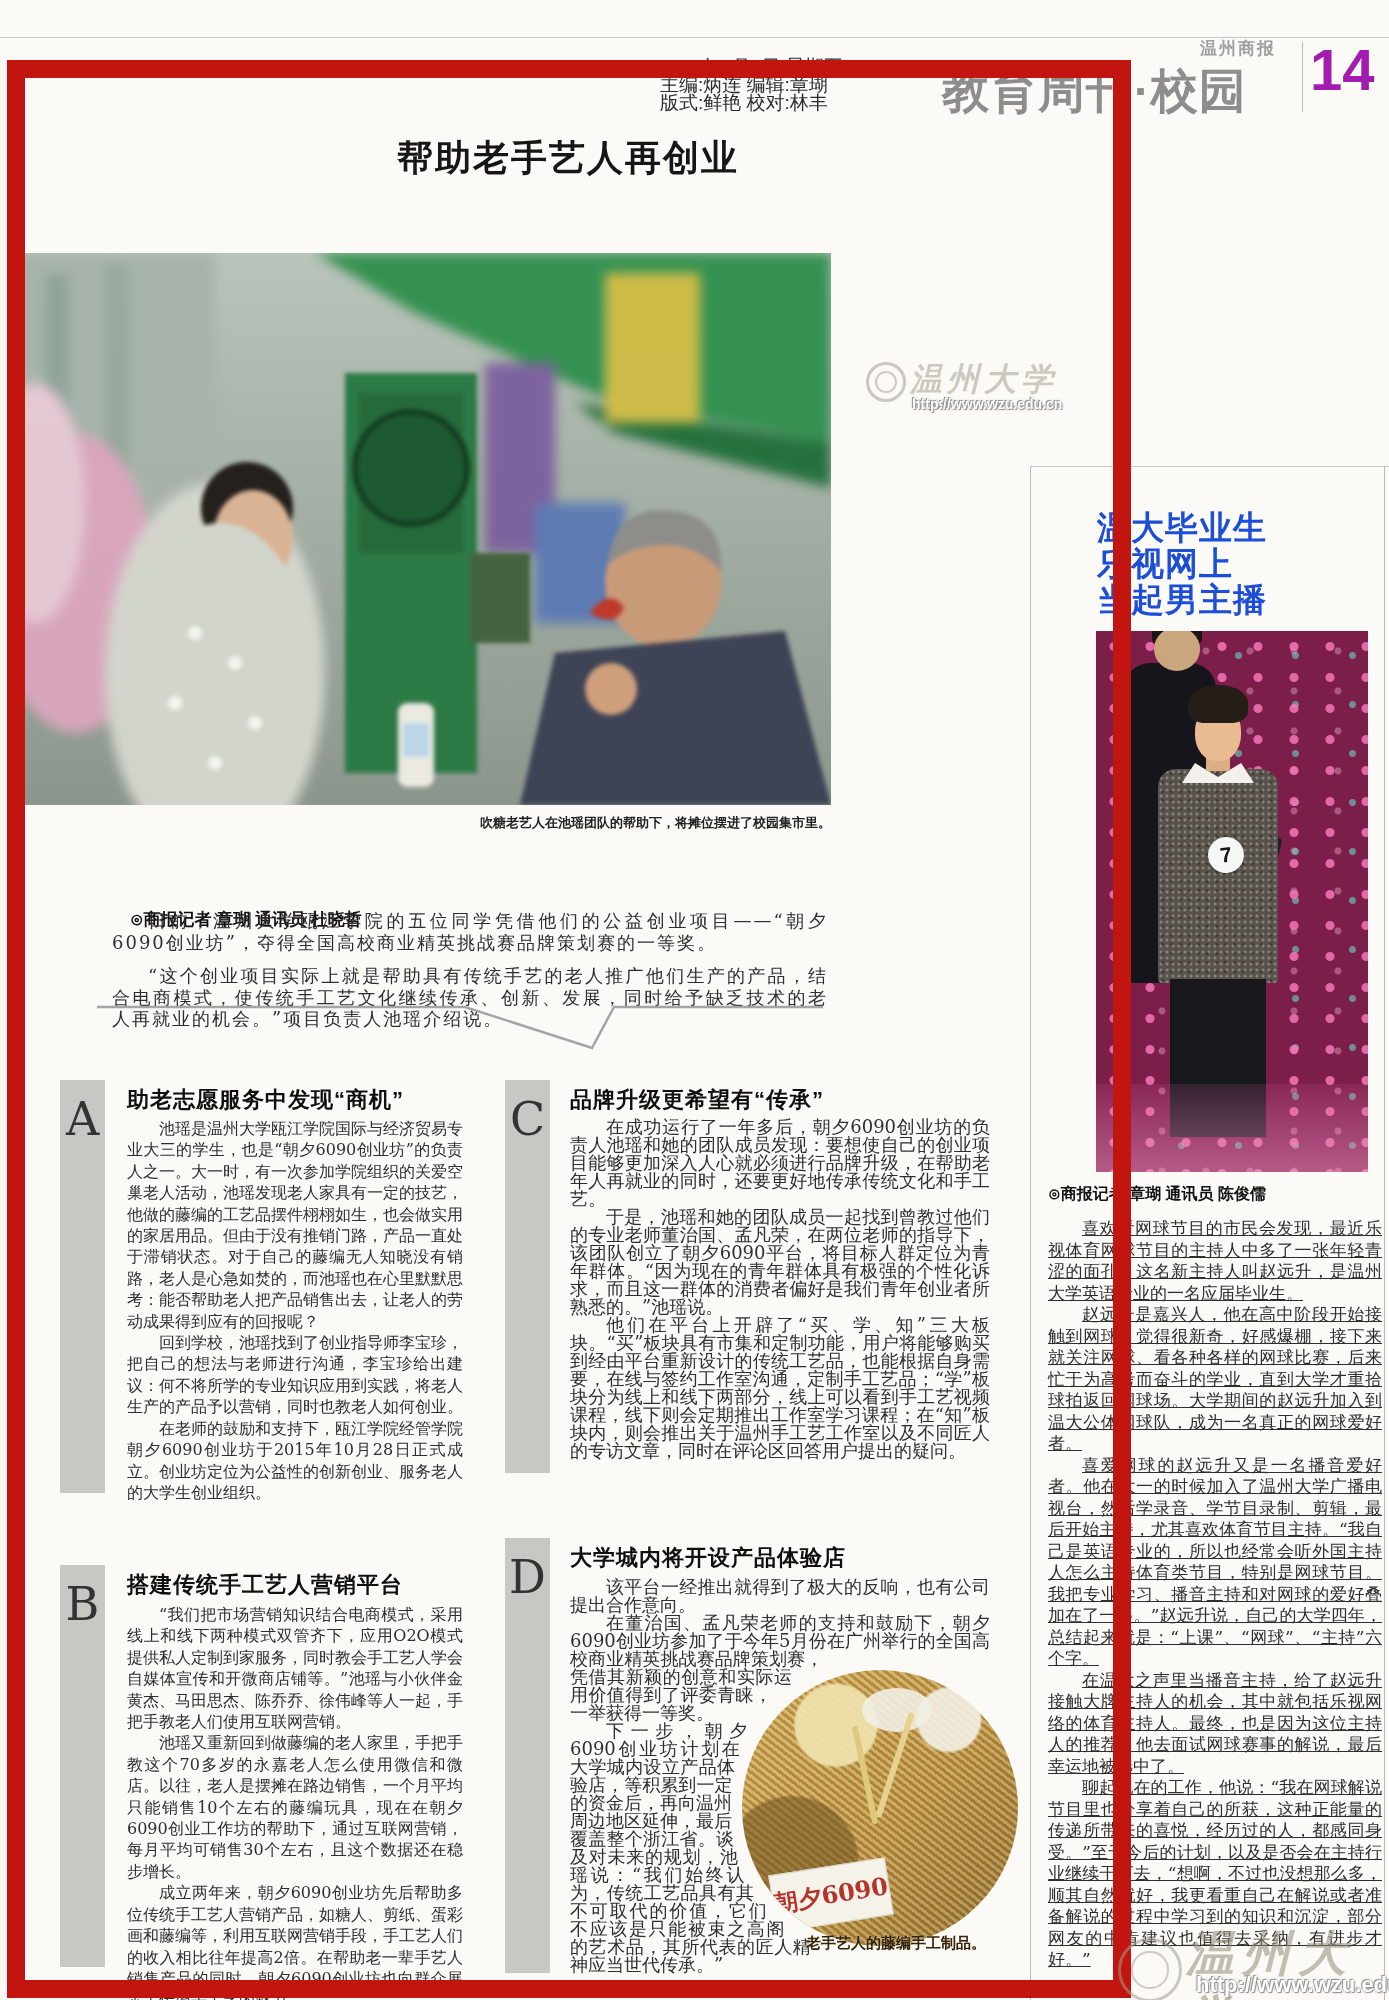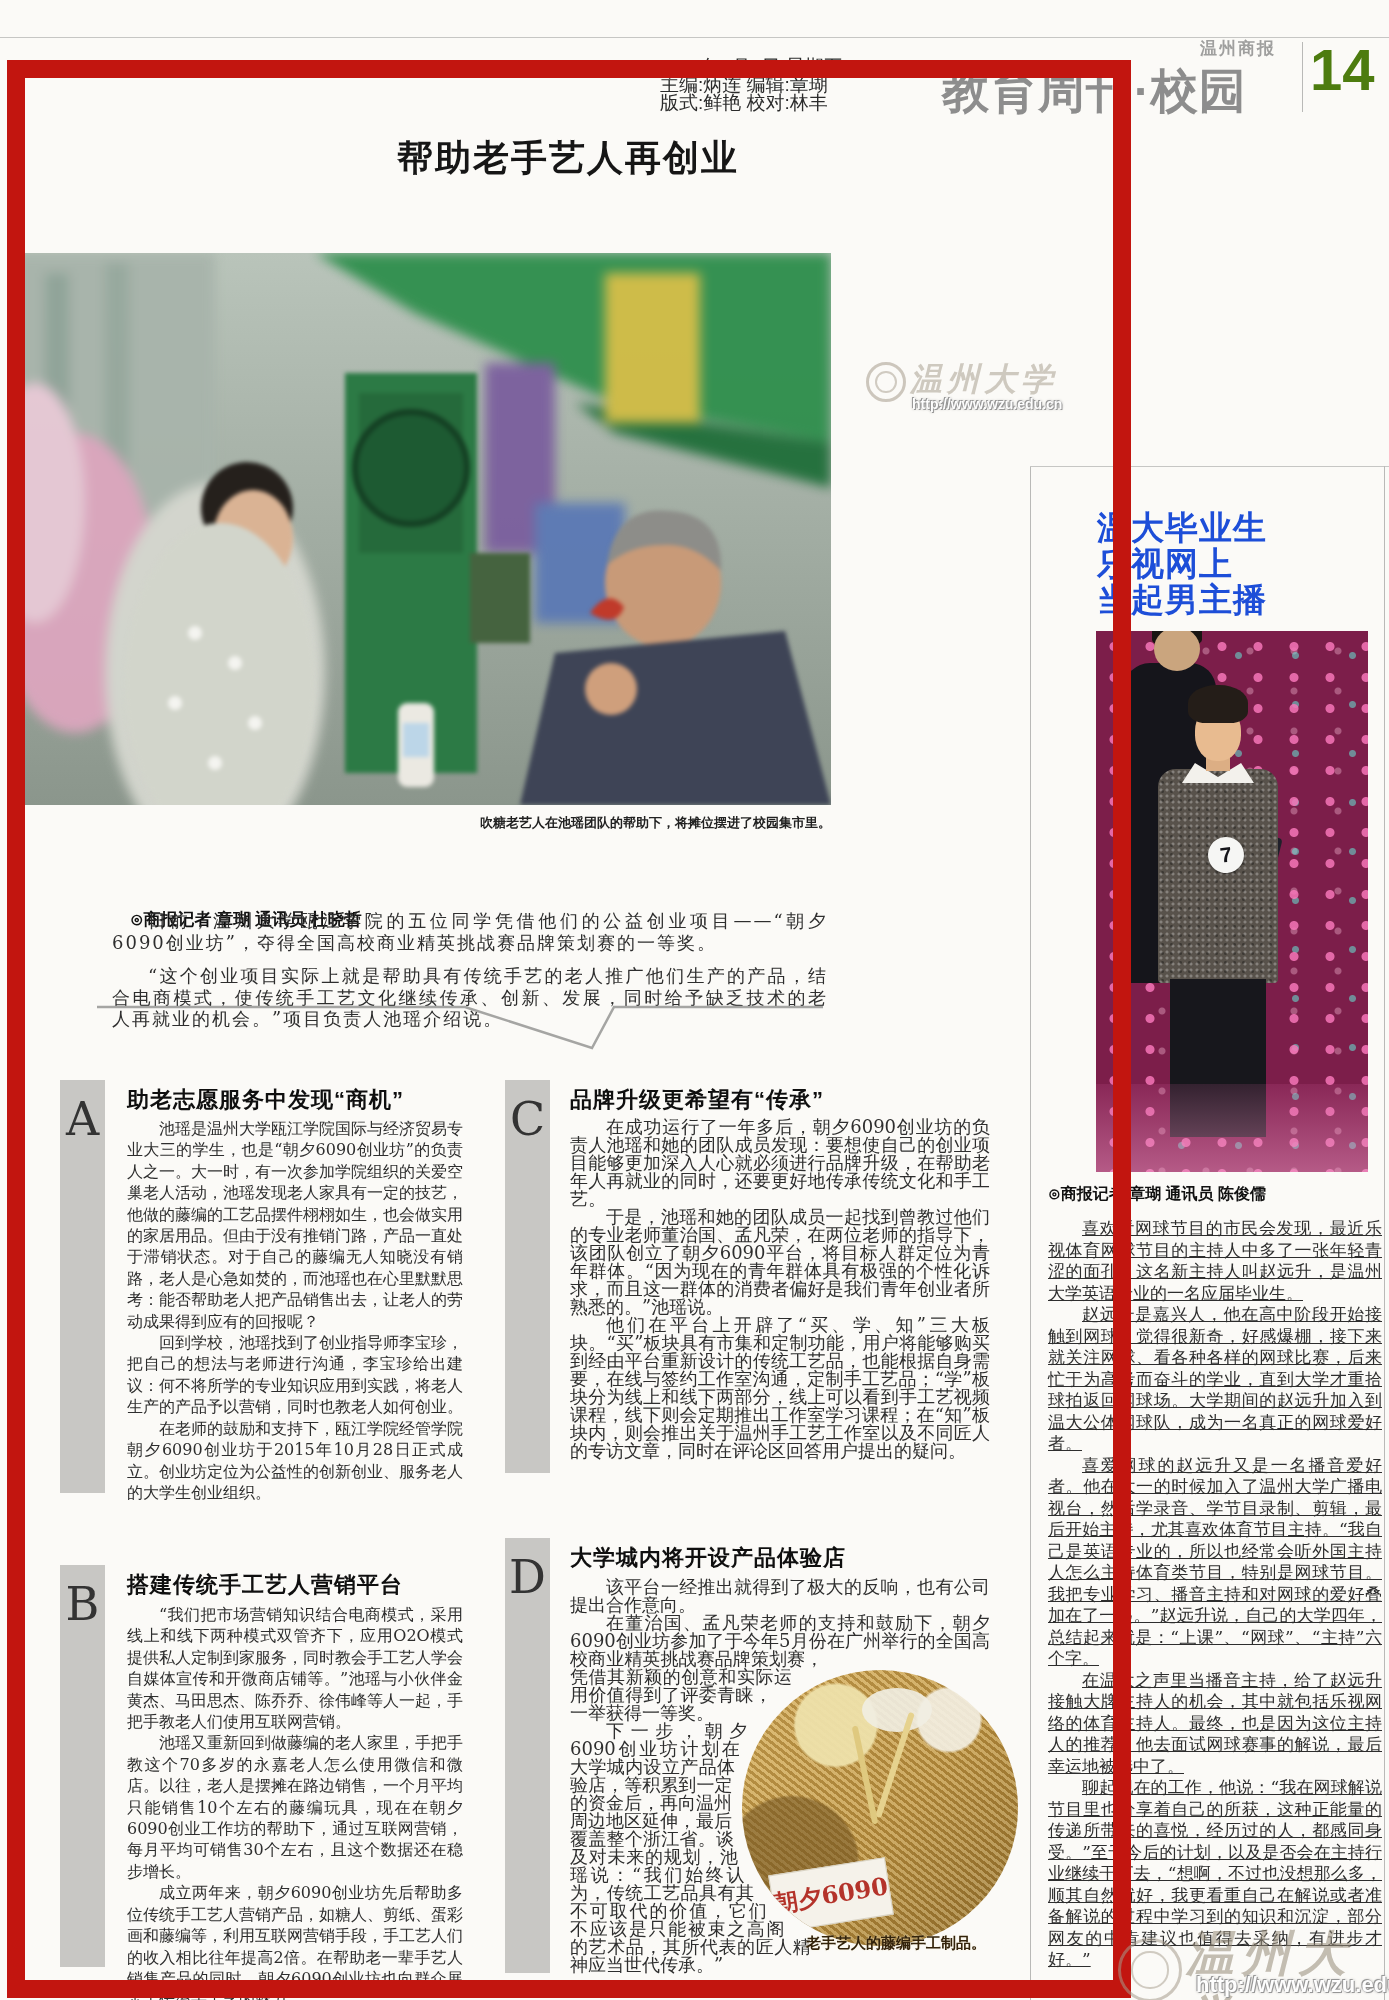--- a/index.html
+++ b/index.html
@@ -8,21 +8,21 @@
   .abs{position:absolute;}
   .serif{font-family:"DejaVu Serif","Liberation Serif",serif;}
   .hline{position:absolute;background:#c6c6c4;height:1px;}
   .vline{position:absolute;background:#b9b9b7;width:1px;}
 
   
   .date-block{left:660px;top:58px;width:246px;text-align:left;font-size:19px;
               font-weight:400;line-height:18px;color:#2b2b2b;}
   .section-title{left:942px;top:60px;font-size:47px;font-weight:700;color:#8d8d8d;letter-spacing:1px;}
   .brand{left:1200px;top:37px;font-size:17px;font-weight:700;color:#9f9f9e;letter-spacing:2px;}
-  .pagenum{left:1310px;top:36px;font-size:58px;font-weight:800;color:#4d7c0f;}
+  .pagenum{left:1310px;top:36px;font-size:58px;font-weight:800;color:#a21caf;}
 
   
   .kicker{left:397px;top:134px;font-size:36px;font-weight:600;color:#161616;letter-spacing:2px;}
   .headline{left:73px;top:164px;font-size:59px;font-weight:700;color:#0e0e0e;white-space:nowrap;}
   .main-photo{left:15px;top:253px;width:816px;height:552px;background:#8f998f;overflow:hidden;}
   .main-caption{left:395px;top:814px;width:436px;text-align:right;font-size:13px;font-weight:700;color:#222;}
   .byline{font-size:17px;font-weight:700;color:#111;}
   .intro{left:100px;top:898px;width:740px;font-size:18px;line-height:21.5px;letter-spacing:2px;
          color:#2e2e2e;text-align:justify;}
   .intro p{margin:12px;text-indent:2em;}

